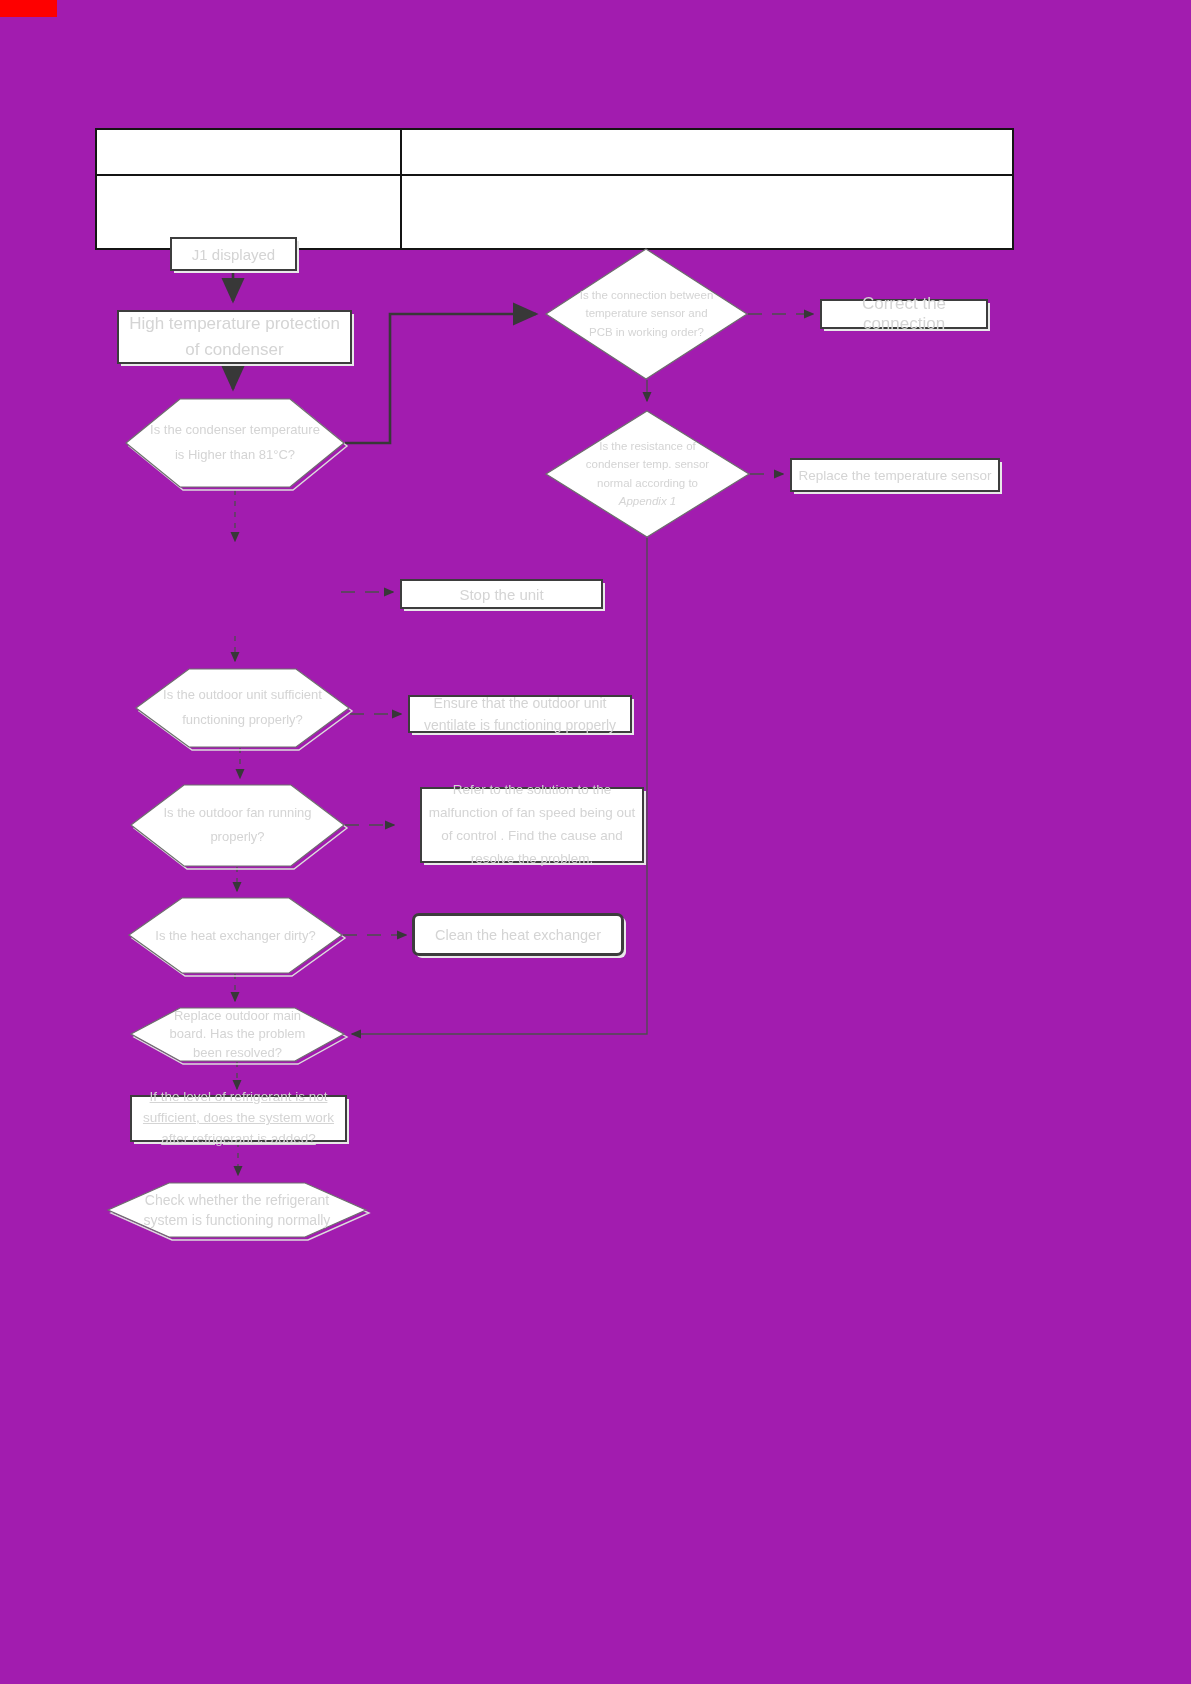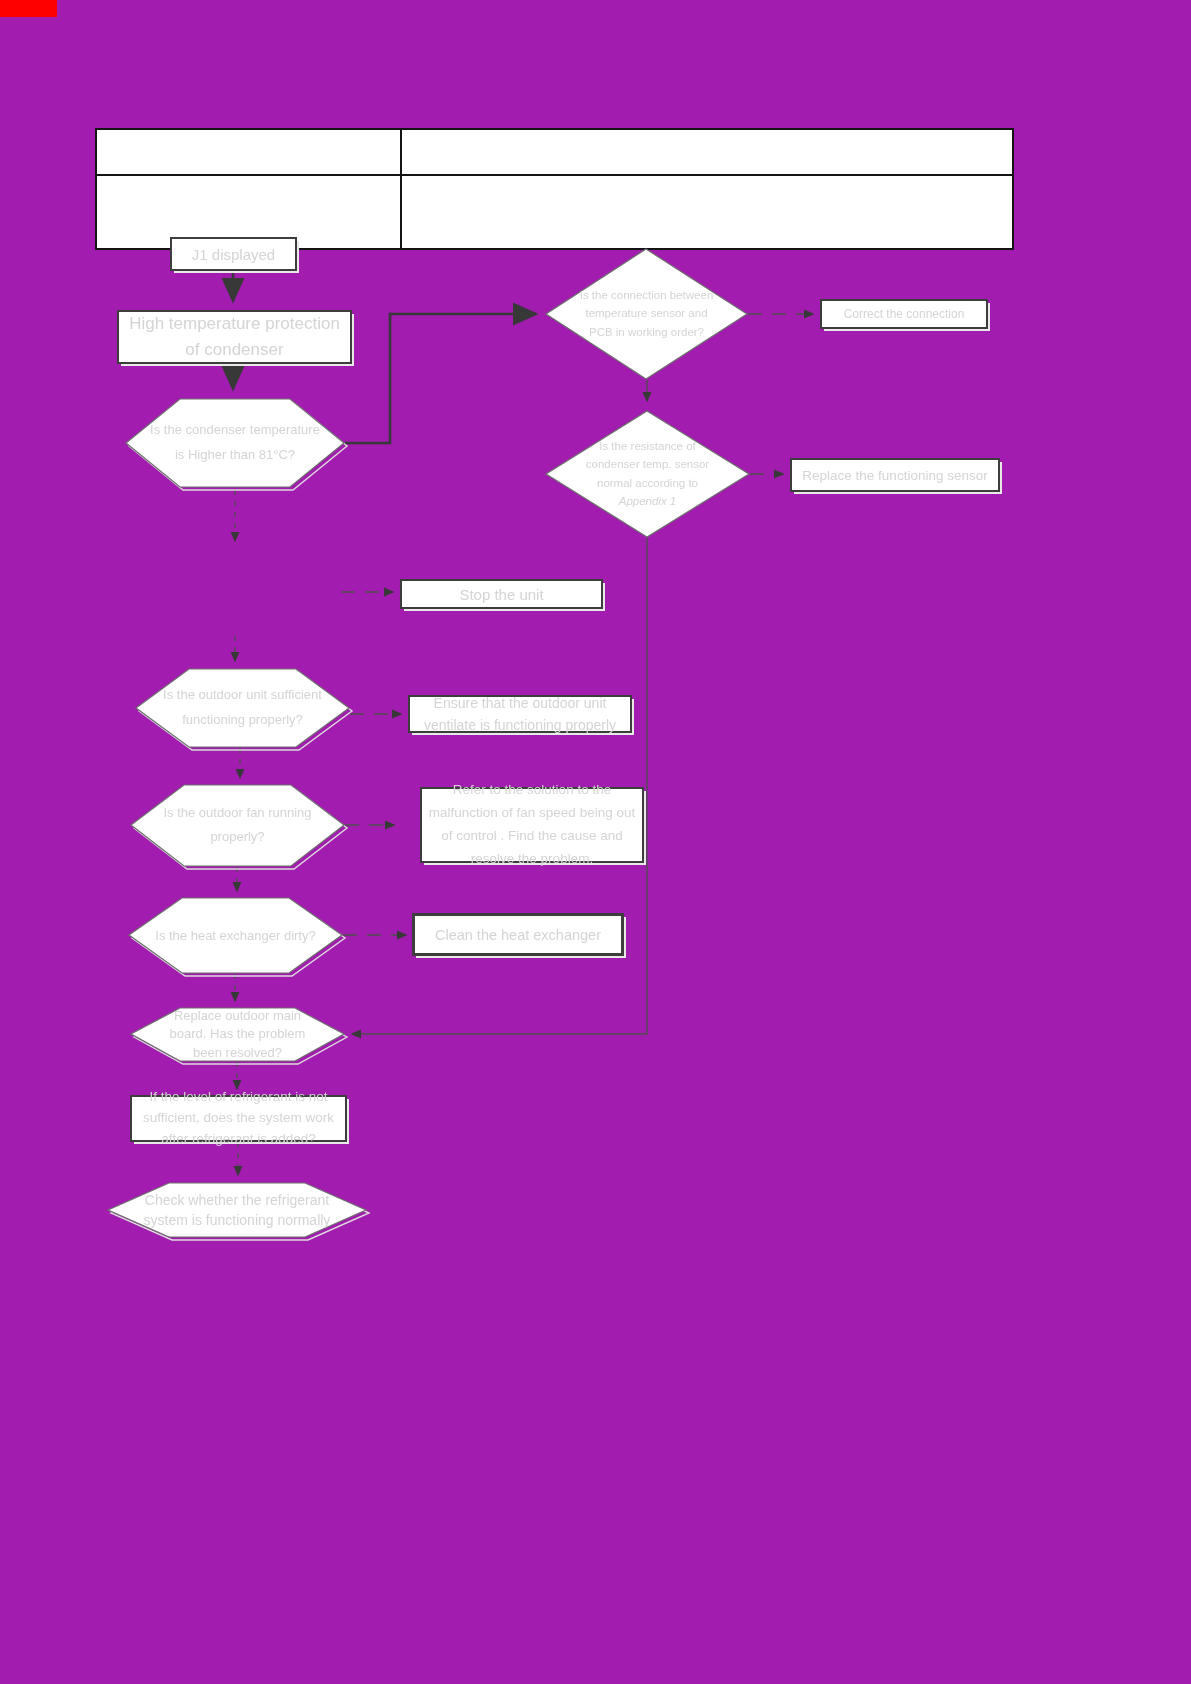--- a/index.html
+++ b/index.html
@@ -30,26 +30,26 @@
   .shape .txt{position:absolute;left:50%;top:50%;transform:translate(-50%,-50%);
               width:78%;text-align:center;color:var(--shape_text,#d4d4d4);}
   .shape polygon.shadow{fill:none;stroke:#dcdcdc;stroke-width:1.4;}
   .shape polygon.main{fill:#fff;stroke:#6e6e6e;stroke-width:1.2;}
 
   .f-start{font-size:15px;}
   .f-fault{font-size:17px;line-height:1.55;}
   .f-hex{font-size:13px;line-height:1.9;}
   .f-hex-tight{font-size:13px;line-height:1.45;}
   .f-diamond{font-size:11.5px;line-height:1.6;}
-  .f-correct{font-size:12px;}
+  .f-correct{font-size:17px;}
   .f-replace{font-size:13.5px;}
   .f-stop{font-size:15px;}
   .f-ensure{font-size:14px;line-height:1.6;}
   .f-refer{font-size:13.5px;line-height:1.7;}
-  .f-clean{font-size:14.5px;}
+  .f-clean{font-size:14.5px;border-radius:7px;}
   .f-refr{font-size:13.5px;line-height:1.55;}
 
   .connectors{position:absolute;left:0;top:0;pointer-events:none;}
   .ln-thick{stroke:#383838;stroke-width:2.6;fill:none;}
   .ln-thin{stroke:#4d4d4d;stroke-width:1.3;fill:none;}
   .ln-dash{stroke:#4d4d4d;stroke-width:1.3;fill:none;stroke-dasharray:5 6;}
   .ln-hdash{stroke:#4d4d4d;stroke-width:1.3;fill:none;stroke-dasharray:14 10;}
 </style>
 </head>
 <body>
@@ -124,21 +124,21 @@
   </div>
 
   <div class="shape f-diamond" style="left:545px;top:410px;width:205px;height:128px;">
     <svg viewBox="0 0 205 128" preserveAspectRatio="none">
       <polygon class="main" points="102,1 204,64 102,127 1,64"></polygon>
     </svg>
     <div class="txt" style="width:70%;"><span>Is the resistance of condenser temp. sensor normal according to </span><i>Appendix 1</i></div>
   </div>
 
   <div class="box f-replace" style="left:790px;top:458px;width:210px;height:34px;">
-    <div class="txt">Replace the functioning sensor</div>
+    <div class="txt">Replace the temperature sensor</div>
   </div>
 
 
   <div class="box f-stop" style="left:400px;top:579px;width:203px;height:30px;">
     <div class="txt">Stop the unit</div>
   </div>
 
   <div class="shape f-hex" style="left:135px;top:668px;width:215px;height:80px;">
     <svg viewBox="0 0 215 80" preserveAspectRatio="none">
       <polygon class="shadow" points="57,4 164,4 217,43 164,82 57,82 4,43"></polygon>
@@ -176,21 +176,21 @@
   </div>
 
   <div class="shape f-hex-tight" style="left:130px;top:1007px;width:215px;height:55px;">
     <svg viewBox="0 0 215 55" preserveAspectRatio="none">
       <polygon class="shadow" points="53,4 168,4 217,30 168,57 53,57 4,30"></polygon>
       <polygon class="main" points="50,1 165,1 214,27 165,54 50,54 1,27"></polygon>
     </svg>
     <div class="txt" style="width:72%;">Replace outdoor main board. Has the problem been resolved?</div>
   </div>
 
-  <div class="box f-refr" style="left:130px;top:1095px;width:217px;height:47px;">
+  <div class="box f-refr" style="left:130px;top:1095px;width:217px;height:47px;text-decoration:underline;">
     <div class="txt" style="width:100%;">If the  level of refrigerant is not sufficient, does the system work after refrigerant is added?</div>
   </div>
 
   <div class="shape f-hex-tight" style="left:107px;top:1182px;width:260px;height:56px;font-size:14px;">
     <svg viewBox="0 0 260 56" preserveAspectRatio="none">
       <polygon class="shadow" points="65,4 201,4 262,31 201,58 65,58 4,31"></polygon>
       <polygon class="main" points="62,1 198,1 259,28 198,55 62,55 1,28"></polygon>
     </svg>
     <div class="txt" style="width:84%;">Check whether the refrigerant system is functioning normally</div>
   </div>

